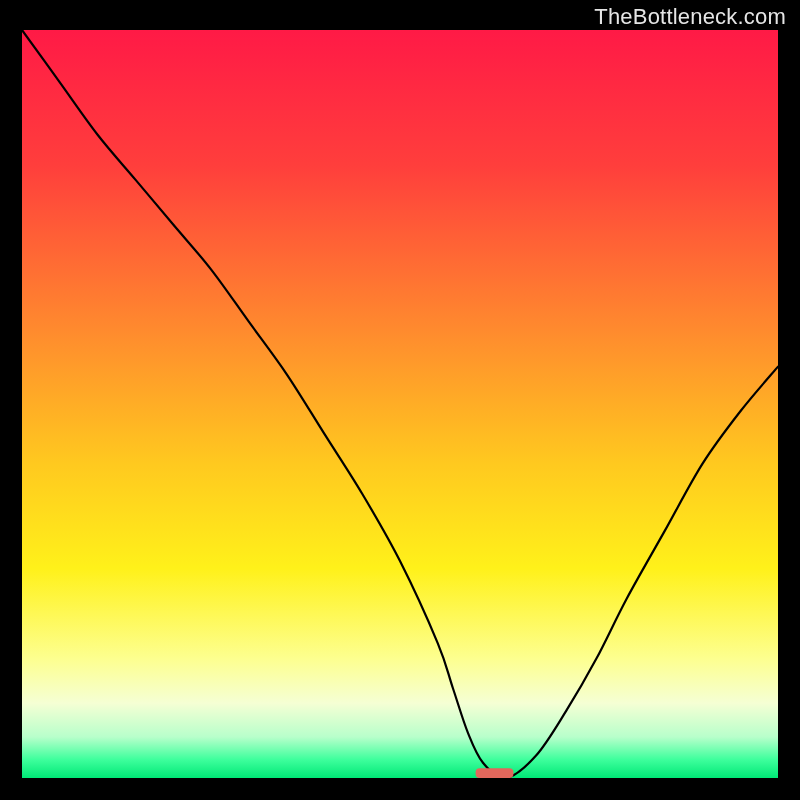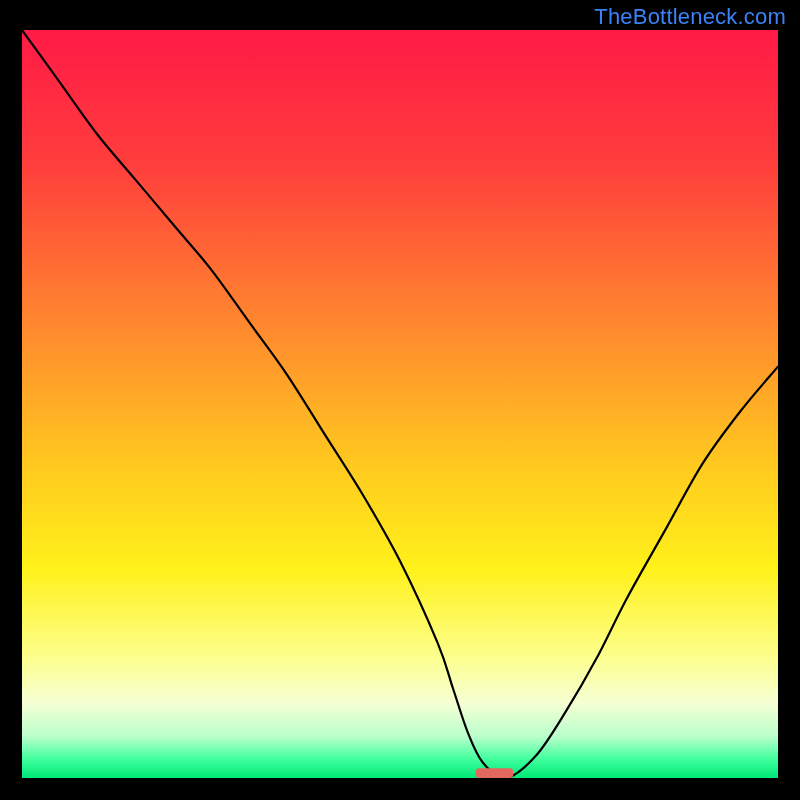--- a/index.html
+++ b/index.html
@@ -14,21 +14,21 @@
   .frame {
     position: relative;
     width: 800px;
     height: 800px;
     background: #000;
   }
   .watermark {
     position: absolute;
     top: 4px;
     right: 14px;
-    color: #3b82f6;
+    color: #e5e5e5;
     font-size: 22px;
     font-weight: 500;
     z-index: 10;
     letter-spacing: 0.2px;
   }
   .plot-area {
     position: absolute;
     left: 22px;
     top: 30px;
     width: 756px;

